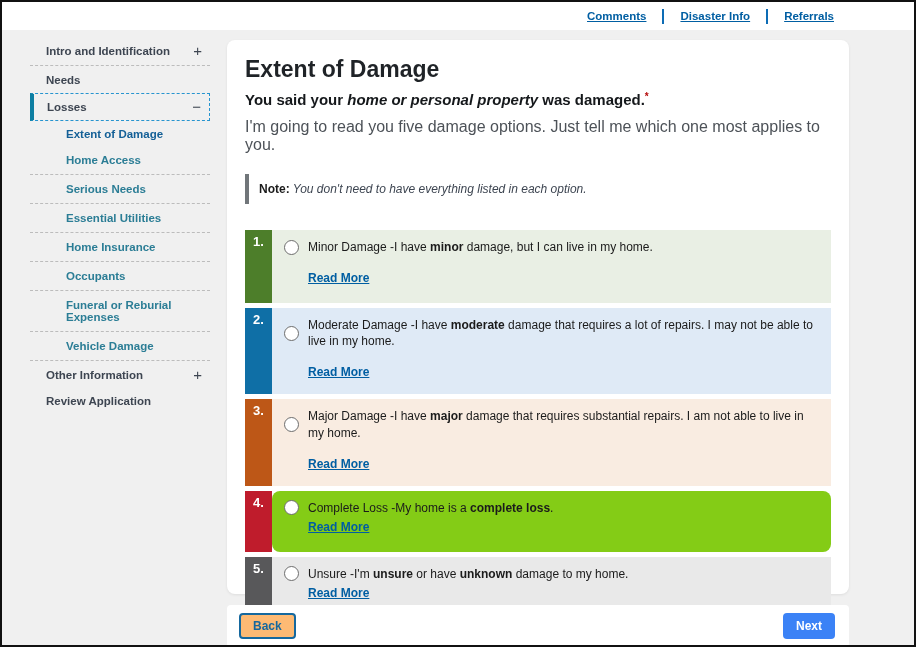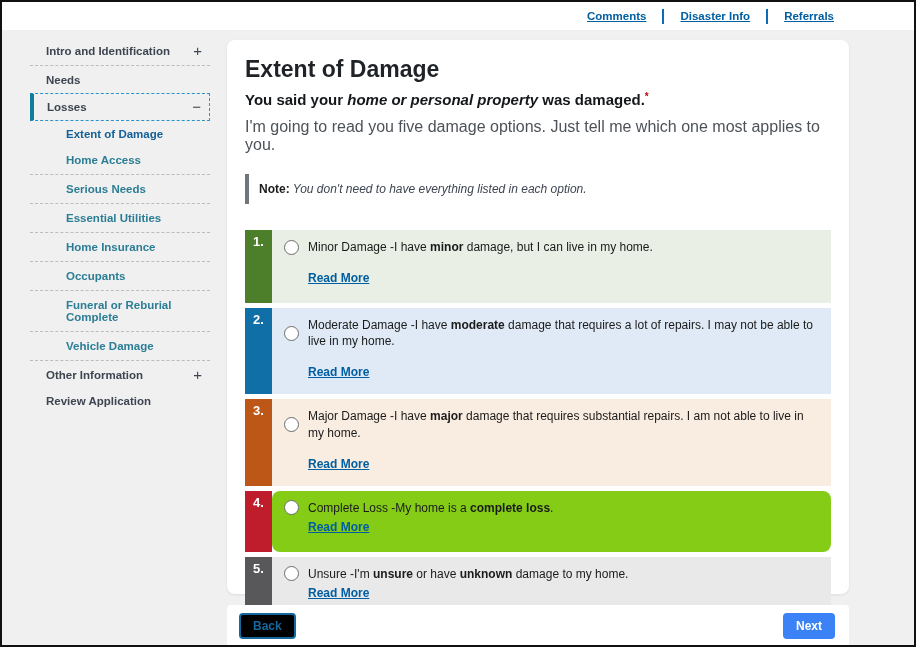--- a/index.html
+++ b/index.html
@@ -89,21 +89,21 @@
 
   
   .footerbar {
     position:absolute; left:225px; top:603px; width:622px; height:42px;
     background:#fff; border-radius:4px;
     display:flex; align-items:center; justify-content:space-between;
     padding:0 14px 0 12px;
   }
   .btn { font-size:12px; font-weight:700; border-radius:4px; cursor:pointer;
          font-family:"Liberation Sans",sans-serif; }
-  .btn-back { background:#000000; color:#15689e; border:2px solid #15689e; padding:4px 12px; }
+  .btn-back { background:#fdba74; color:#15689e; border:2px solid #15689e; padding:4px 12px; }
   .btn-next { background:#3b82f6; color:#fff; border:none; padding:6px 13px; }
 </style>
 </head>
 <body>
 
 <div class="frame">
 
   <div class="topbar">
     <a href="#">Comments</a>
     <span class="vsep"></span>
@@ -133,21 +133,21 @@
     <div class="sub-item">Home Access</div>
     <div class="side-sep"></div>
     <div class="sub-item">Serious Needs</div>
     <div class="side-sep"></div>
     <div class="sub-item">Essential Utilities</div>
     <div class="side-sep"></div>
     <div class="sub-item">Home Insurance</div>
     <div class="side-sep"></div>
     <div class="sub-item">Occupants</div>
     <div class="side-sep"></div>
-    <div class="sub-item">Funeral or Reburial Complete</div>
+    <div class="sub-item">Funeral or Reburial Expenses</div>
     <div class="side-sep"></div>
     <div class="sub-item">Vehicle Damage</div>
     <div class="side-sep"></div>
 
     <div class="side-item">
       <span class="lbl">Other Information</span>
       <span class="exp">+</span>
     </div>
 
     <div class="side-item">

